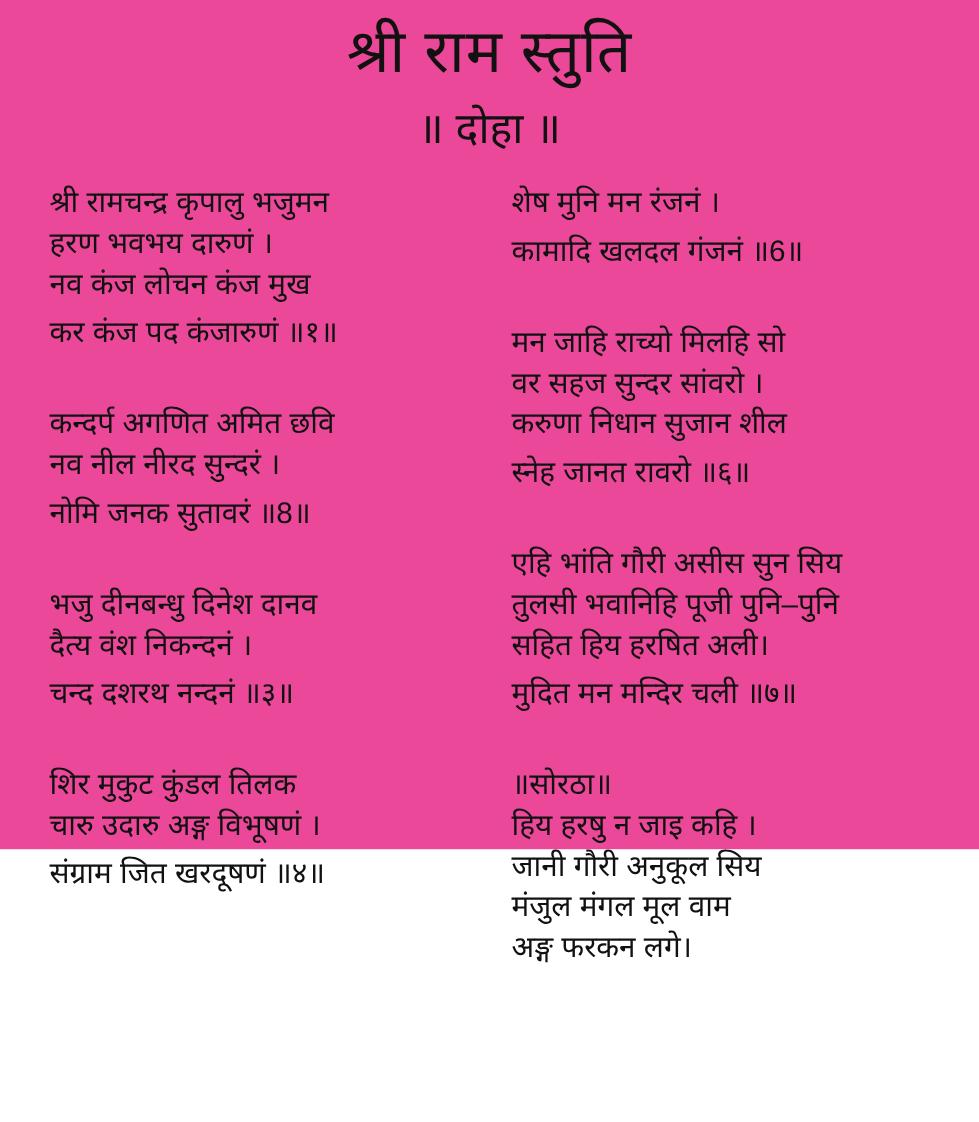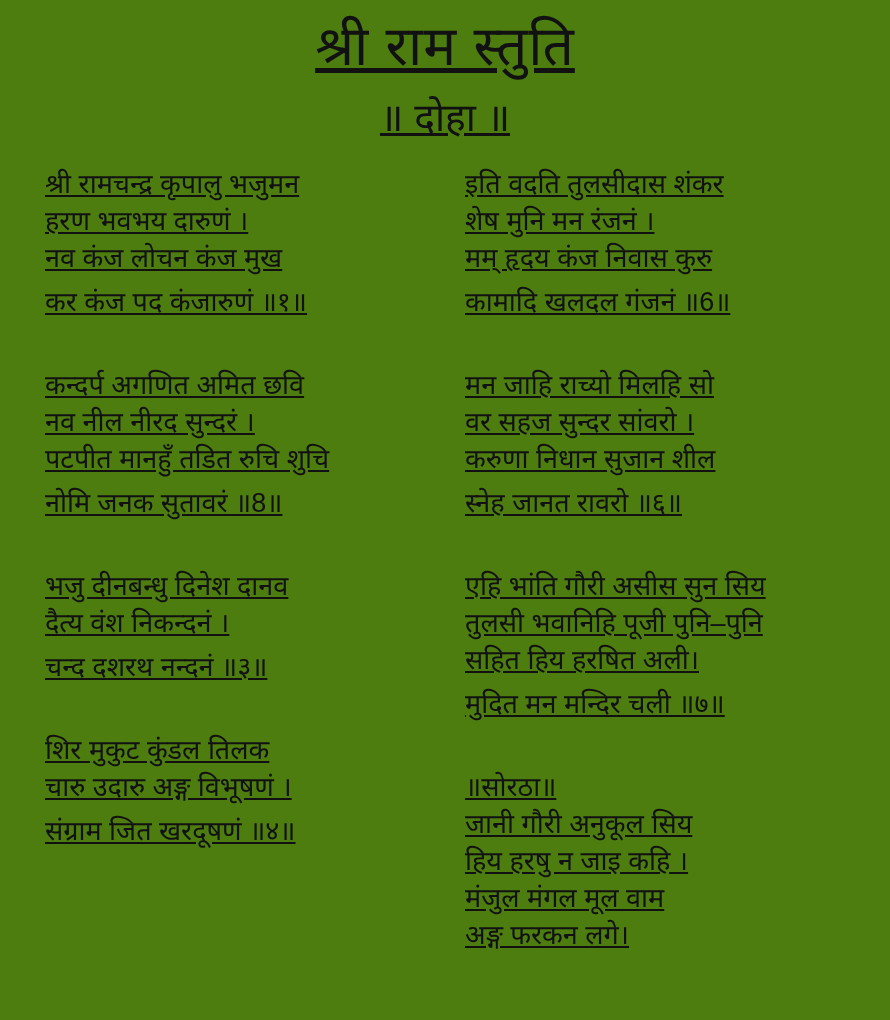--- a/index.html
+++ b/index.html
@@ -9,24 +9,23 @@
   }
   body {
     width: 890px;
     height: 1020px;
     overflow: hidden;
     color: #111111;
     font-family: "Liberation Sans", "DejaVu Sans", sans-serif;
   }
   .page {
     width: 890px;
-    height: 1020px;
-    background: #4d7c0f;
+    height: 772px;
+    background: #ec4899;
     box-sizing: border-box;
-    text-decoration: underline;
   }
   .title {
     text-align: center;
     font-size: 55px;
     font-weight: 400;
     line-height: 80px;
     margin: 0;
     padding-top: 6px;
     letter-spacing: 1px;
     white-space: nowrap;
@@ -85,65 +84,62 @@
       <div class="verse">
         <div class="vline">श्री रामचन्द्र कृपालु भजुमन</div>
         <div class="vline">हरण भवभय दारुणं ।</div>
         <div class="vline">नव कंज लोचन कंज मुख</div>
         <div class="vline last">कर कंज पद कंजारुणं ॥१॥</div>
       </div>
 
       <div class="verse">
         <div class="vline">कन्दर्प अगणित अमित छवि</div>
         <div class="vline">नव नील नीरद सुन्दरं ।</div>
-        <div class="vline">पटपीत मानहुँ तडित रुचि शुचि</div>
         <div class="vline last">नोमि जनक सुतावरं ॥8॥</div>
       </div>
 
       <div class="verse">
         <div class="vline">भजु दीनबन्धु दिनेश दानव</div>
         <div class="vline">दैत्य वंश निकन्दनं ।</div>
         <div class="vline last">चन्द दशरथ नन्दनं ॥३॥</div>
       </div>
 
       <div class="verse">
         <div class="vline">शिर मुकुट कुंडल तिलक</div>
         <div class="vline">चारु उदारु अङ्ग विभूषणं ।</div>
         <div class="vline last">संग्राम जित खरदूषणं ॥४॥</div>
       </div>
 
     </div>
 
     <div class="col-right">
 
       <div class="verse">
-        <div class="vline">इति वदति तुलसीदास शंकर</div>
         <div class="vline">शेष मुनि मन रंजनं ।</div>
-        <div class="vline">मम् हृदय कंज निवास कुरु</div>
         <div class="vline last">कामादि खलदल गंजनं ॥6॥</div>
       </div>
 
       <div class="verse">
         <div class="vline">मन जाहि राच्यो मिलहि सो</div>
         <div class="vline">वर सहज सुन्दर सांवरो ।</div>
         <div class="vline">करुणा निधान सुजान शील</div>
         <div class="vline last">स्नेह जानत रावरो ॥६॥</div>
       </div>
 
       <div class="verse">
         <div class="vline">एहि भांति गौरी असीस सुन सिय</div>
         <div class="vline">तुलसी भवानिहि पूजी पुनि–पुनि</div>
         <div class="vline">सहित हिय हरषित अली।</div>
         <div class="vline last">मुदित मन मन्दिर चली ॥७॥</div>
       </div>
 
       <div class="verse soratha">
         <div class="vline">॥सोरठा॥</div>
+        <div class="vline">हिय हरषु न जाइ कहि ।</div>
         <div class="vline">जानी गौरी अनुकूल सिय</div>
-        <div class="vline">हिय हरषु न जाइ कहि ।</div>
         <div class="vline">मंजुल मंगल मूल वाम</div>
         <div class="vline">अङ्ग फरकन लगे।</div>
       </div>
 
     </div>
 
   </div>
 
 </div>
 

